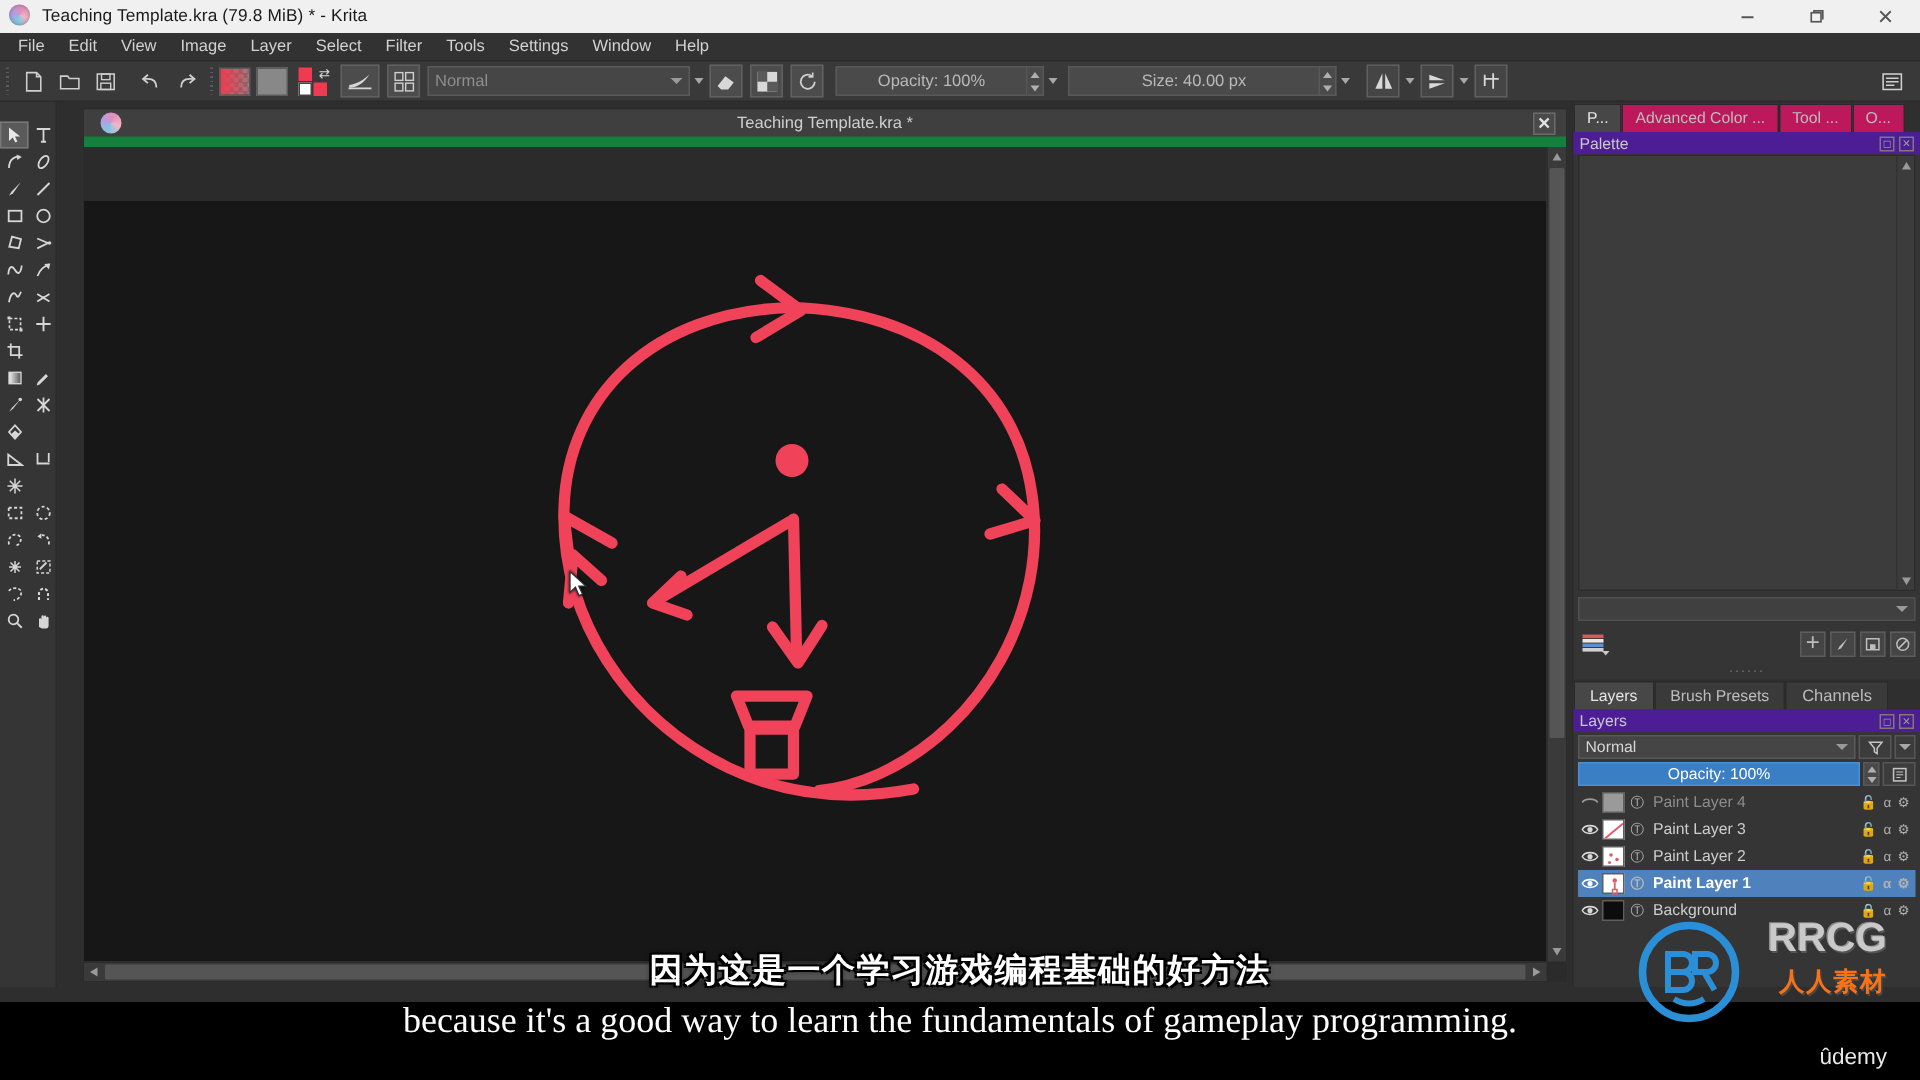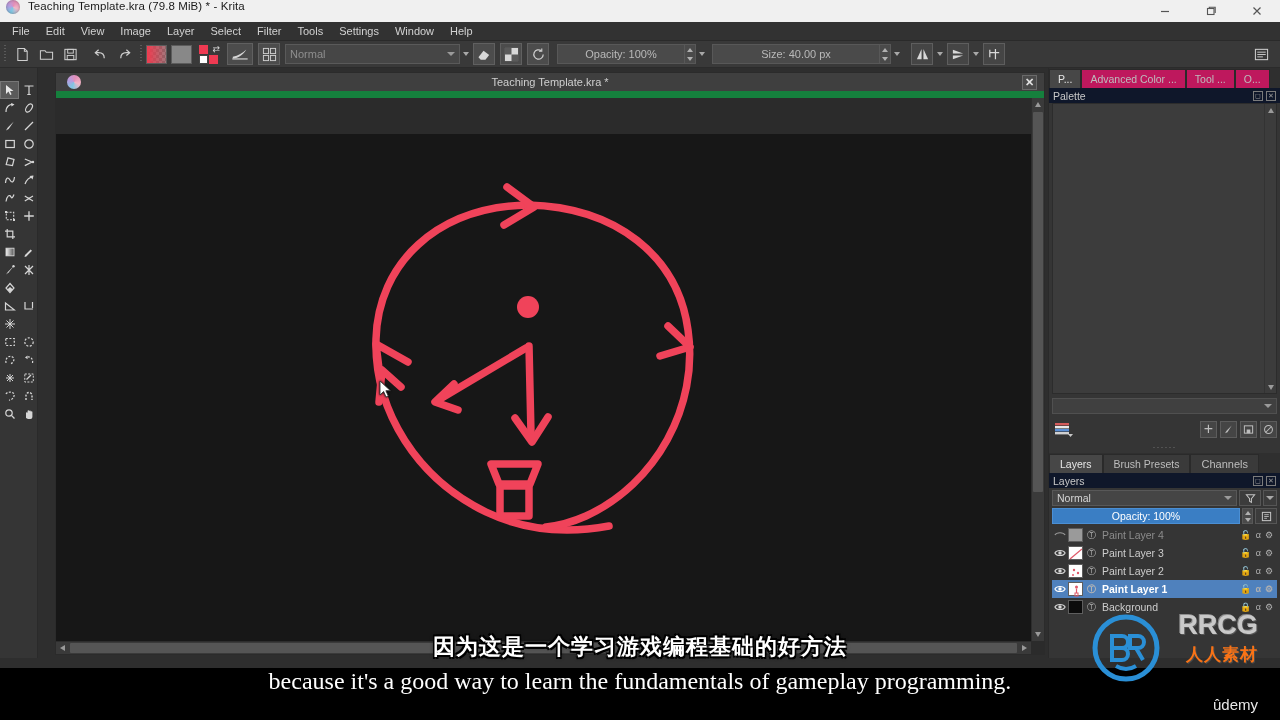--- a/index.html
+++ b/index.html
@@ -12,21 +12,21 @@
   #app {
     position: relative;
     width: 1280px; height: 720px;
     background: #2e2e2e;
   }
 
   
   .titlebar {
     position: absolute; left: 0; top: 0; width: 1280px; height: 22px;
     background: #f0f0f0;
-    display: flex; align-items: flex-start;
+    display: flex; align-items: center;
   }
   .titlebar .tb-icon {
     width: 16px; height: 16px; margin-left: 6px; margin-right: 6px;
     position: relative;
   }
   .krita-logo {
     width: 14px; height: 14px; border-radius: 50%;
     background: conic-gradient(from 200deg, #7ec8e3, #b79ce0, #e38fb8, #f2b6c6, #7ec8e3);
     box-shadow: inset 0 0 3px rgba(0,0,0,0.35);
   }
@@ -217,21 +217,21 @@
     display: flex; height: 20px; background: #2f2f2f; align-items: flex-end;
   }
   .tabrow .tab {
     height: 19px; padding: 0 8px; font-size: 10.5px; color: #bdbdbd;
     display: flex; align-items: center; background: #be185d;
     border: 1px solid #2a2a2a; border-bottom: none;
   }
   .tabrow .tab.active { background: #474747; color: #e6e6e6; }
   .docker-head {
     height: 15px; display: flex; align-items: center;
-    font-size: 10.5px; color: #c8c8c8; padding: 0 4px; background:#0f172a;
+    font-size: 10.5px; color: #c8c8c8; padding: 0 4px; background:#4c1d95;
   }
   .docker-head .dh-icons { margin-left: auto; display: flex; gap: 3px; }
   .dh-icons span {
     width: 10px; height: 10px; border: 1px solid #7b7b7b; color:#9b9b9b;
     font-size: 7px; display:flex;align-items:center;justify-content:center;
   }
   .palette-body {
     margin: 0 3px; height: 291px; background: #3c3c3c; border: 1px solid #2c2c2c;
     position: relative;
   }

